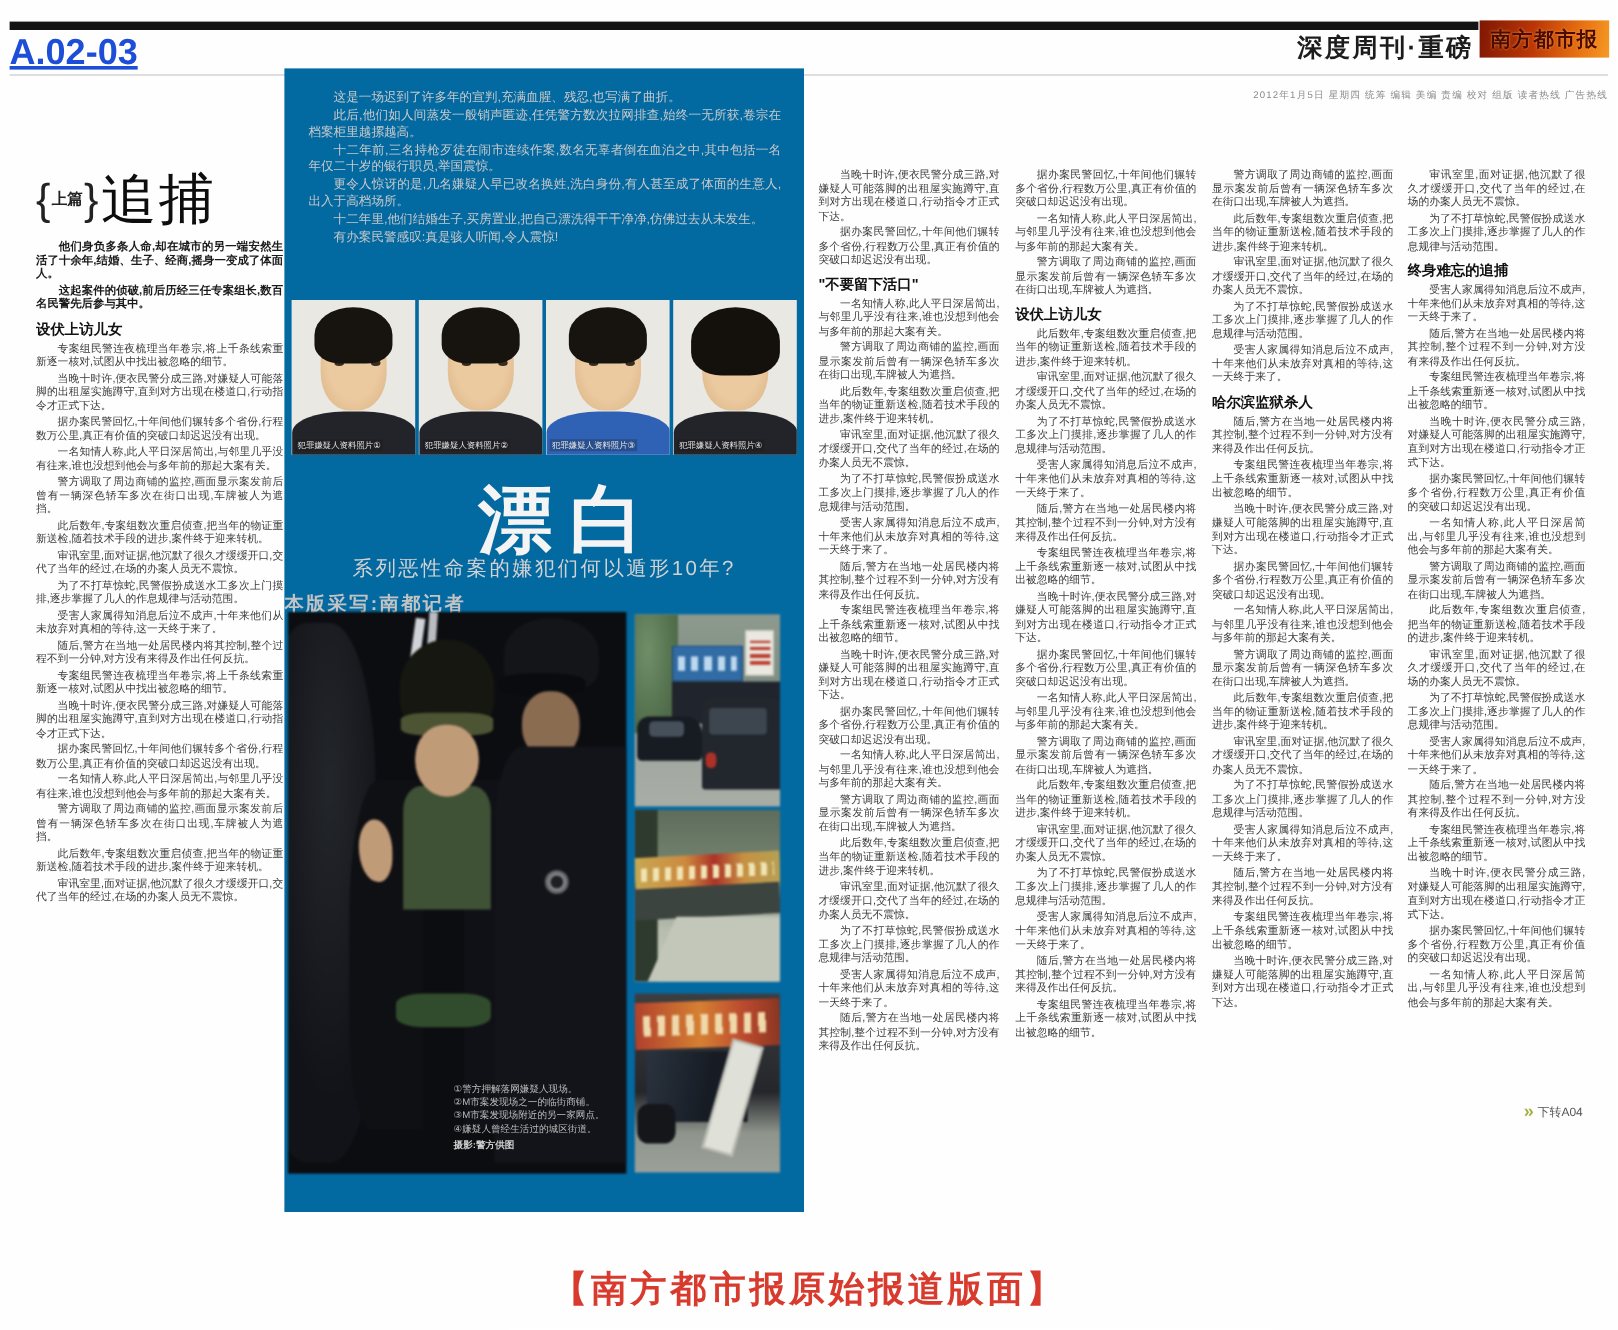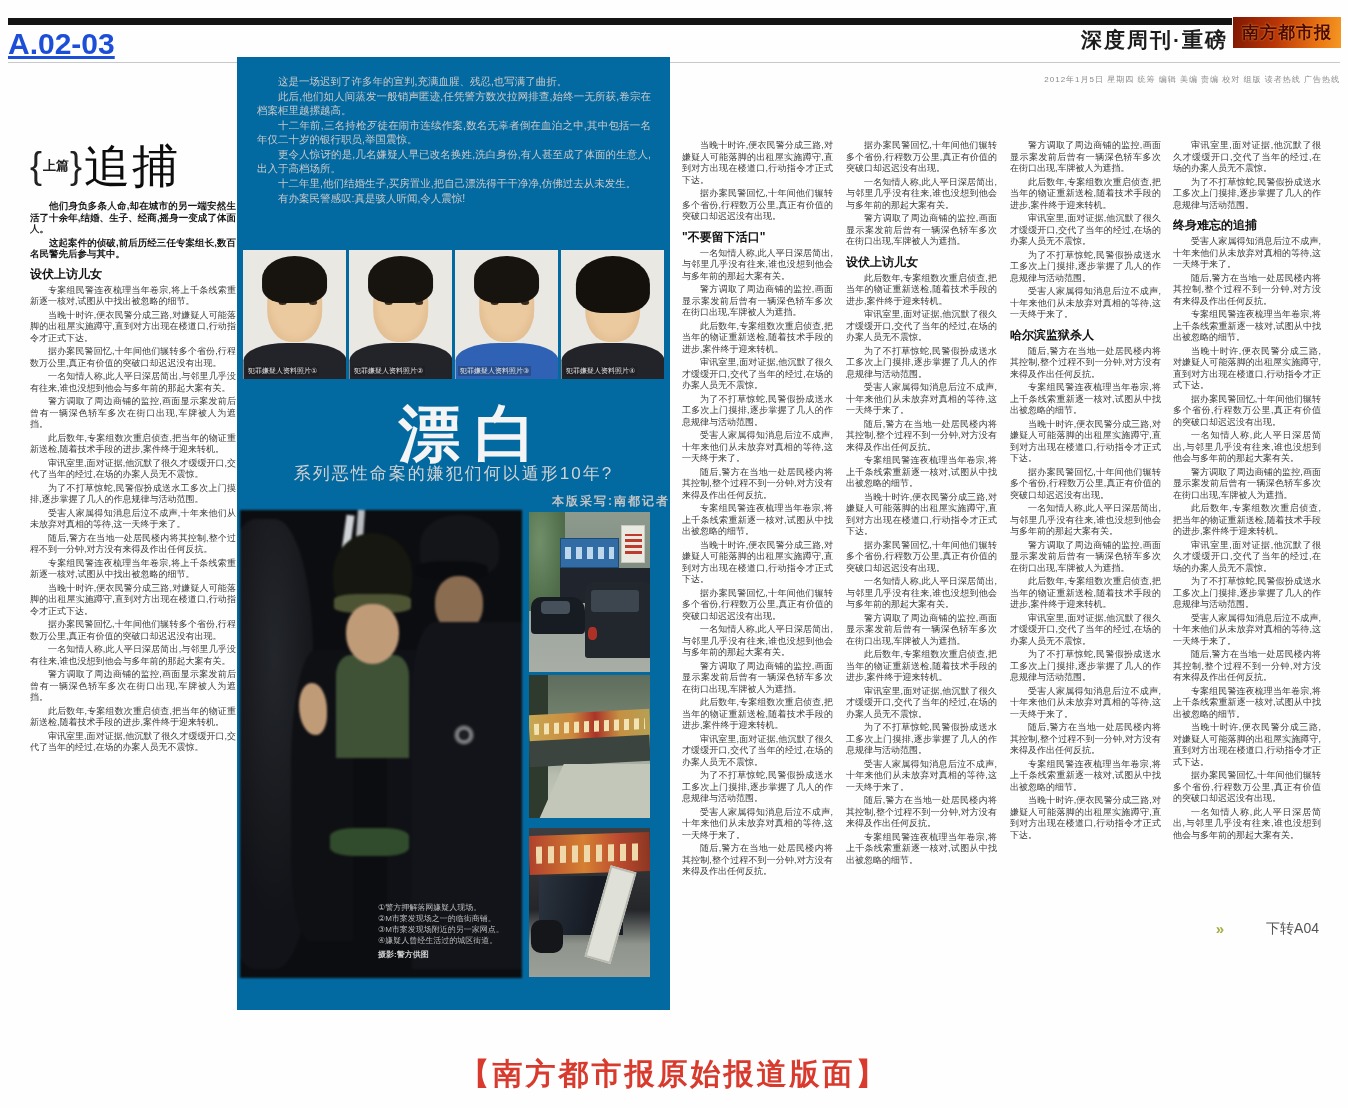--- a/index.html
+++ b/index.html
@@ -57,22 +57,22 @@
   .mug.m3 .body{background:#2f62b4;}
   .mug.m4 .hair{width:72%;height:44%;background:#14100c;}
   .mug figcaption{position:absolute;left:3px;bottom:3px;font-size:7px;color:#e6e6e6;
              background:rgba(20,20,20,.25);padding:0 2px;filter:blur(.4px);white-space:nowrap;}
 
   .headline{position:absolute;left:0;top:330px;width:100%;margin:14px;text-align:center;
             font-size:62px;line-height:66px;font-weight:bold;color:#f4f4f4;letter-spacing:14px;
             text-indent:14px;filter:blur(.3px);}
   .subheadline{position:absolute;left:0;top:405px;width:100%;text-align:center;
             font-size:17px;color:#d2d2d2;letter-spacing:2px;filter:blur(.55px);}
-  .panel-byline{position:absolute;left:0;top:436px;width:100%;text-align:right;
-            font-size:12px;font-weight:bold;color:#c3c3c3;letter-spacing:2px;filter:blur(.5px);}
+  .panel-byline{position:absolute;left:0;top:436px;width:100%;text-align:left;
+            font-size:16px;font-weight:bold;color:#c3c3c3;letter-spacing:2px;filter:blur(.5px);}
 
   
   .arrest{position:absolute;left:3px;top:453px;width:282px;height:468px;margin:0;
           background:#0c0d10;overflow:hidden;filter:blur(.8px) saturate(.9);}
   .arrest i{position:absolute;display:block;}
   .a-off-l{left:-8%;top:2%;width:34%;height:96%;background:radial-gradient(ellipse at 60% 30%,#23262c 0%,#121318 60%);border-radius:40%/30%;}
   .a-strap1{left:36%;top:1%;width:3%;height:14%;background:#cfd2d6;transform:rotate(8deg);}
   .a-strap2{left:41%;top:0;width:2.4%;height:12%;background:#b9bcc0;transform:rotate(4deg);}
   .a-beanie{left:33%;top:5%;width:28%;height:17%;background:#15170f;border-radius:50% 50% 38% 38%;}
   .a-band{left:33.5%;top:18%;width:27%;height:4%;background:#4d5430;border-radius:30%;}
@@ -125,21 +125,21 @@
   .photo-captions p:last-child{margin-top:3px;font-weight:bold;color:#cfcfcf;}
 
   
   .colB{left:682px;top:140px;width:151px;height:868px;}
   .colC{left:846px;top:140px;width:151px;height:868px;}
   .colD{left:1010px;top:140px;width:151px;height:793px;}
   .colE{left:1173px;top:140px;width:148px;height:800px;}
   .colE-inner{height:775px;overflow:hidden;}
   .cont{position:absolute;top:780px;right:2px;display:flex;align-items:center;gap:3px;}
   .cont .chev{font-size:15px;line-height:12px;font-weight:bold;color:#a4ae41;filter:blur(.3px);}
-  .cont .cont-label{font-size:14px;color:#555;filter:blur(.4px);margin-left:39px;}
+  .cont .cont-label{font-size:10px;color:#555;filter:blur(.4px);}
 
   
   .footer-caption{position:absolute;left:0;top:1054px;width:100%;text-align:center;margin:0;
         font-size:30px;font-weight:bold;color:#d93a2e;letter-spacing:3px;filter:blur(.3px);}
 </style>
 </head>
 <body>
 
 <div class="page">
 

